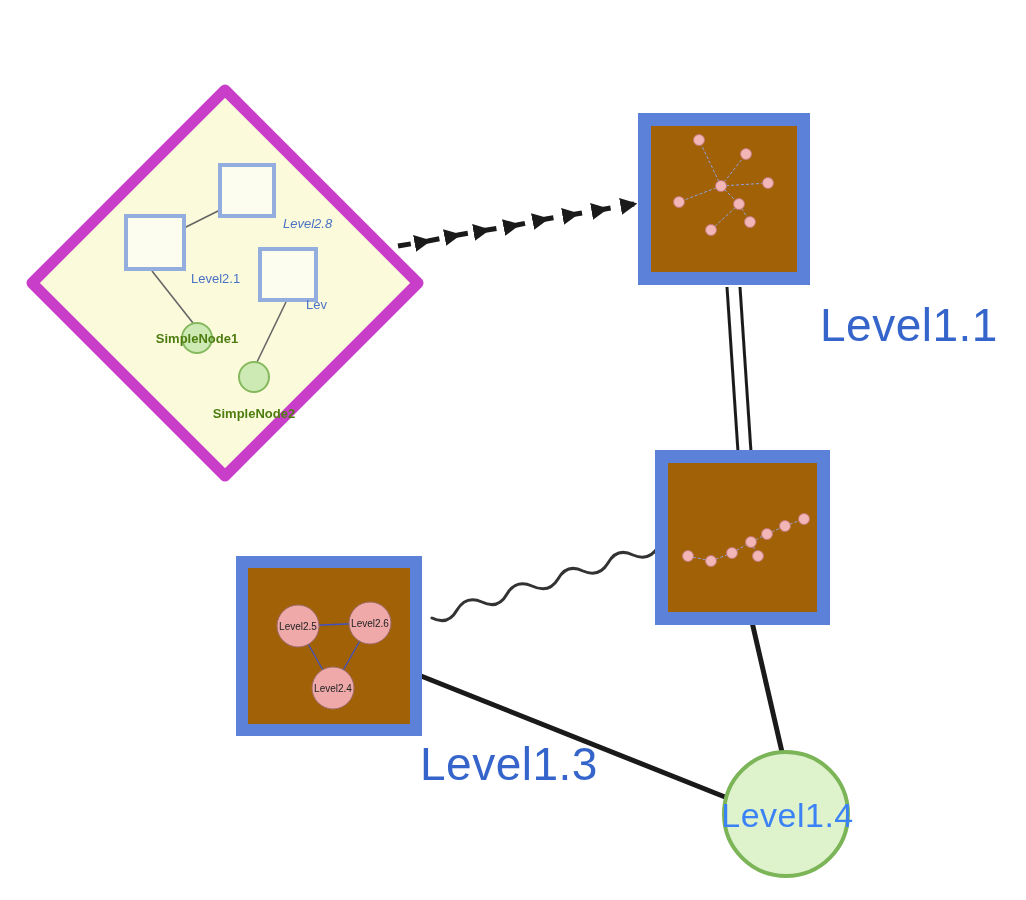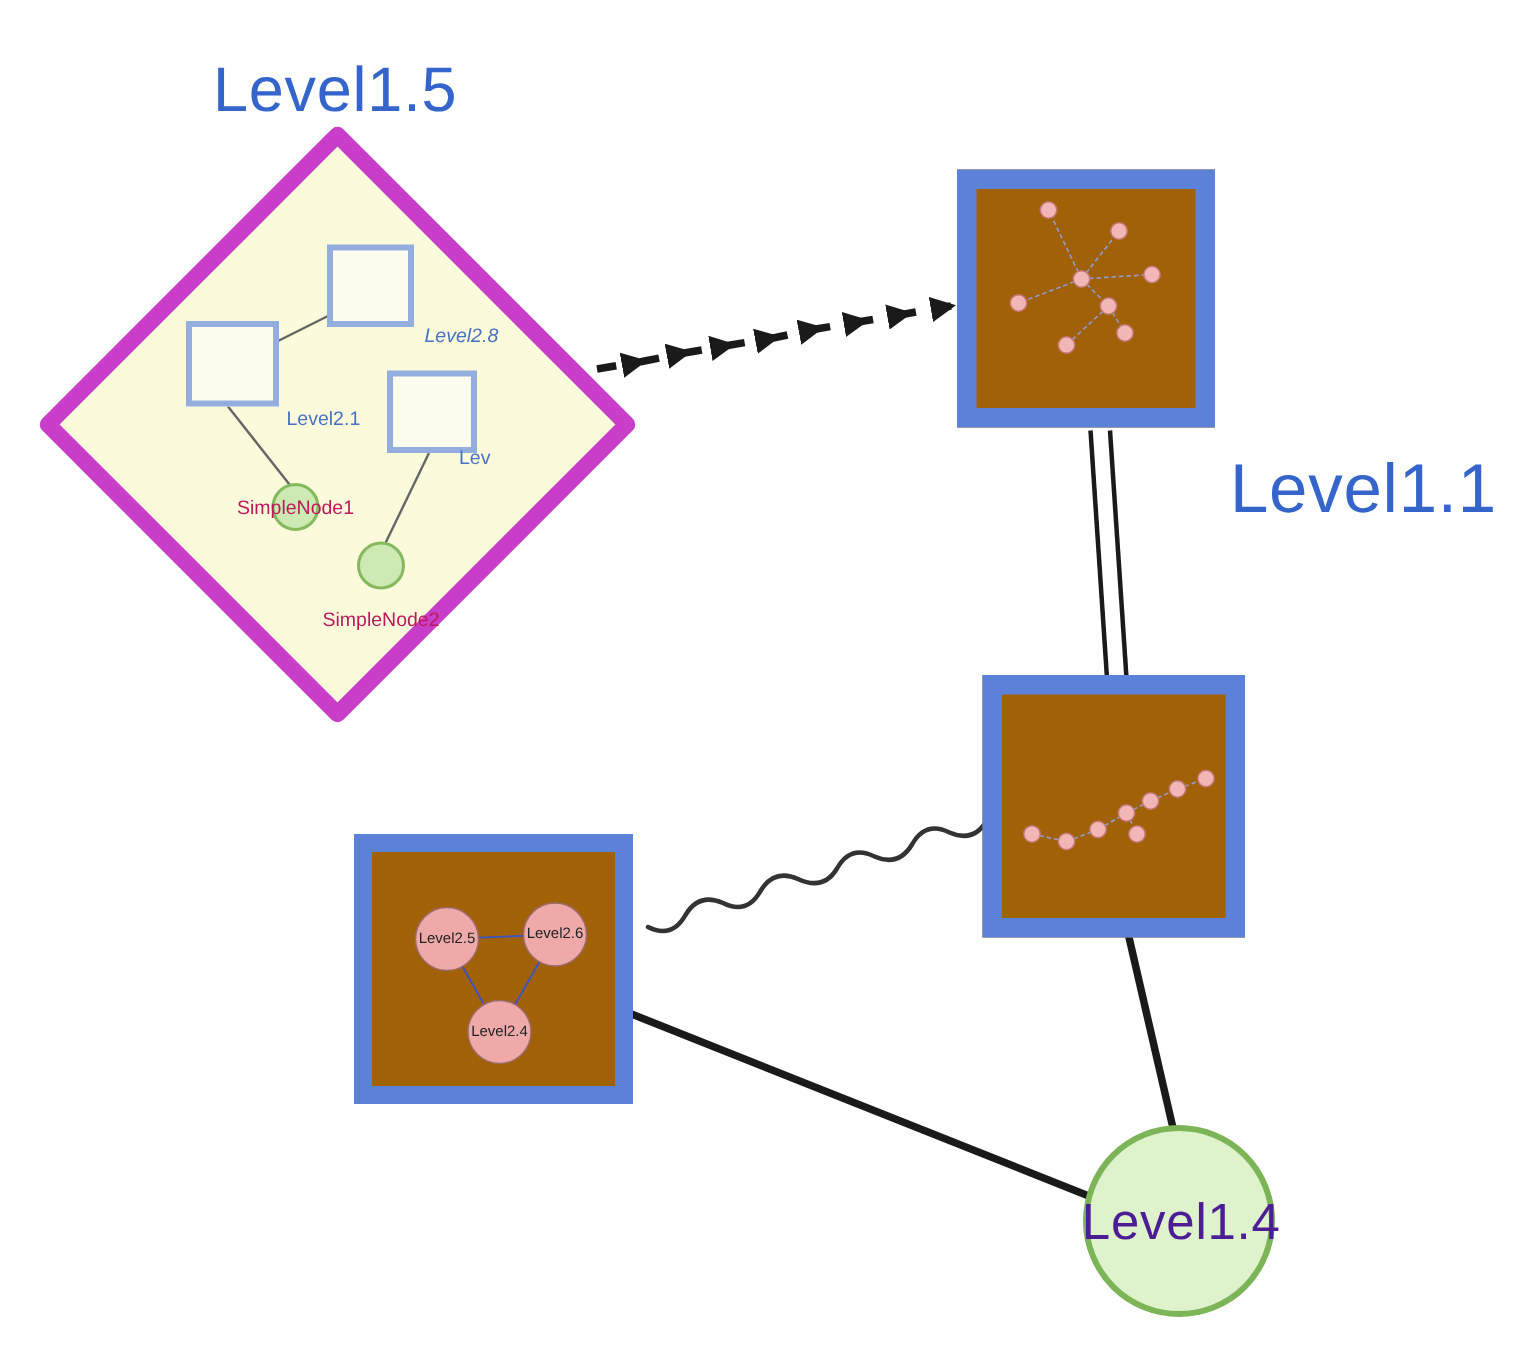--- a/index.html
+++ b/index.html
@@ -5,31 +5,31 @@
   html,body{margin:0;padding:0;background:#ffffff;}
   .canvas{
     position:relative;width:1026px;height:900px;background:#ffffff;
     font-family:"Liberation Sans", sans-serif;overflow:hidden;
   }
   svg{display:block;}
   .edges-layer{position:absolute;left:0;top:0;z-index:1;}
   
   .lvl-label{position:absolute;z-index:5;font-size:46px;color:#3565cb;white-space:nowrap;letter-spacing:0.5px;}
   .lvl-label.big{font-size:42px;}
-  .lvl-label.dark{color:#4c1d95;font-size:34px;}
+  .lvl-label.dark{color:#3b82f6;font-size:34px;}
   
   .diamond-wrap{position:absolute;left:20px;top:78px;width:410px;height:410px;z-index:2;}
   .diamond-wrap svg{position:absolute;left:0;top:0;}
   
   .sq-node{position:absolute;border:4px solid #93aede;background:rgba(255,255,255,0.55);z-index:3;}
   .sq-label{position:absolute;font-size:13px;color:#4a72c4;white-space:nowrap;z-index:3;}
   .green-node{position:absolute;width:32px;height:32px;border-radius:50%;
     background:#cdeab4;border:2px solid #86b95e;box-sizing:border-box;z-index:3;}
-  .simple-label{position:absolute;font-size:13px;color:#be185d;white-space:nowrap;z-index:4;
-    transform:translate(-50%,-50%);}
+  .simple-label{position:absolute;font-size:13px;color:#4d7c0f;white-space:nowrap;z-index:4;
+    transform:translate(-50%,-50%);font-weight:bold;}
   
   .node-box{position:absolute;background:#a16207;border:13px solid #5b82d8;z-index:2;}
   .node-box .inner{position:absolute;left:0;top:0;}
   
   .mini-circle-label{position:absolute;transform:translate(-50%,-50%);font-size:10px;color:#222;white-space:nowrap;z-index:3;}
   
   .big-green{position:absolute;left:722px;top:750px;width:128px;height:128px;border-radius:50%;
     background:#def2cc;border:4px solid #7cb558;box-sizing:border-box;z-index:2;}
   .lbl-center{position:absolute;left:700px;top:796px;width:175px;text-align:center;z-index:5;}
 </style>
@@ -145,17 +145,17 @@
         <circle cx="85" cy="120" r="21"></circle>
       </g>
     </svg>
     <div class="mini-circle-label" style="left:50px;top:58px;">Level2.5</div>
     <div class="mini-circle-label" style="left:122px;top:55px;">Level2.6</div>
     <div class="mini-circle-label" style="left:85px;top:120px;">Level2.4</div>
   </div>
 
   <div class="big-green"></div>
 
-  <div class="lvl-label big" style="left:142px;top:36px;">Level1.5</div>
   <div class="lvl-label" style="left:820px;top:298px;">Level1.1</div>
+  <div class="lvl-label" style="left:420px;top:737px;">Level1.3</div>
   <div class="lvl-label dark lbl-center">Level1.4</div>
 
 </div>
 
 </body></html>

